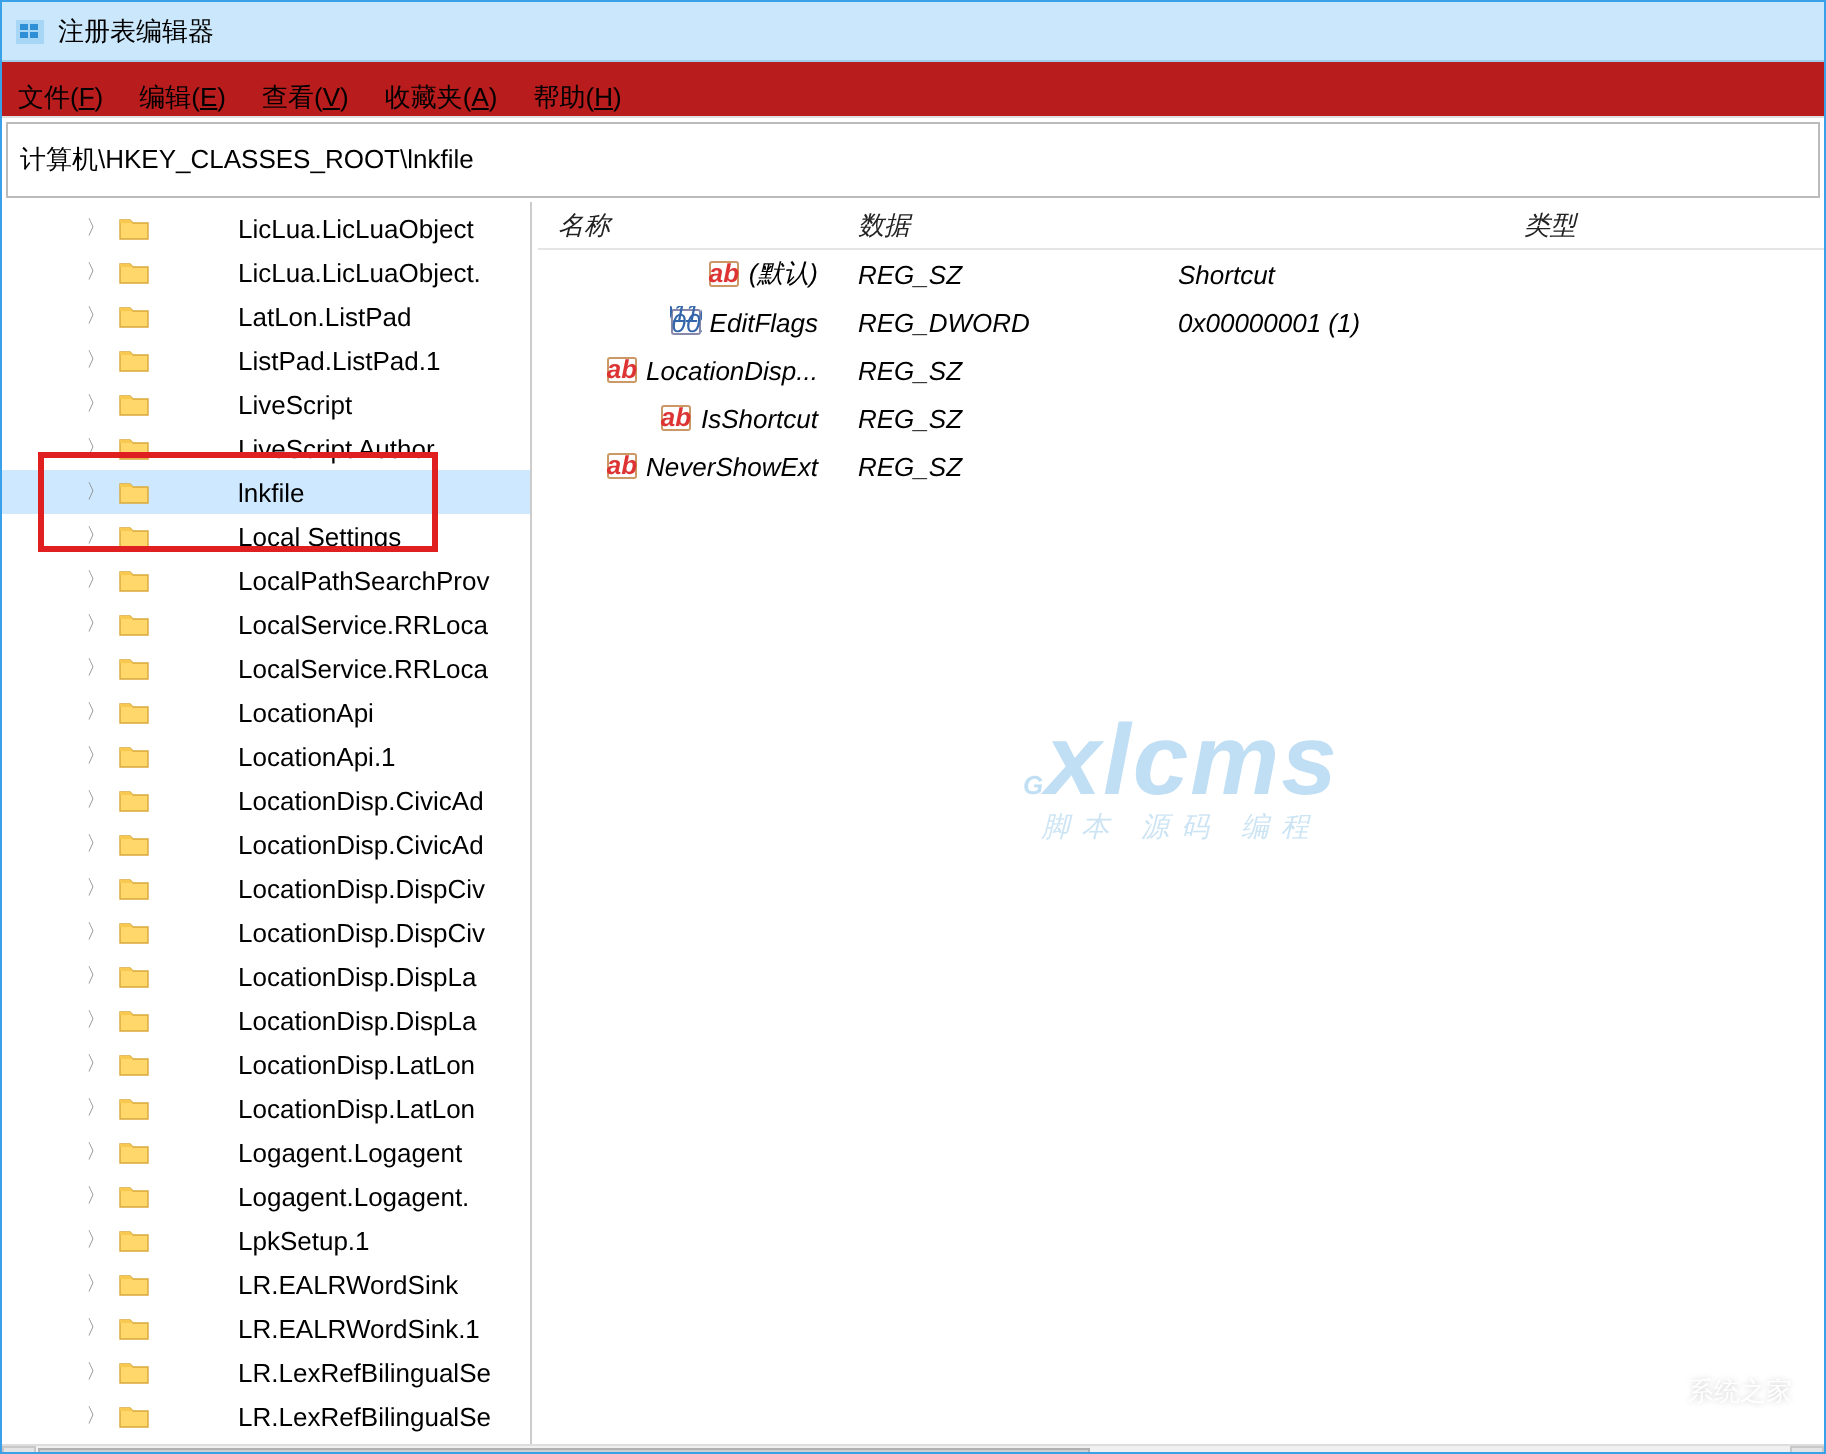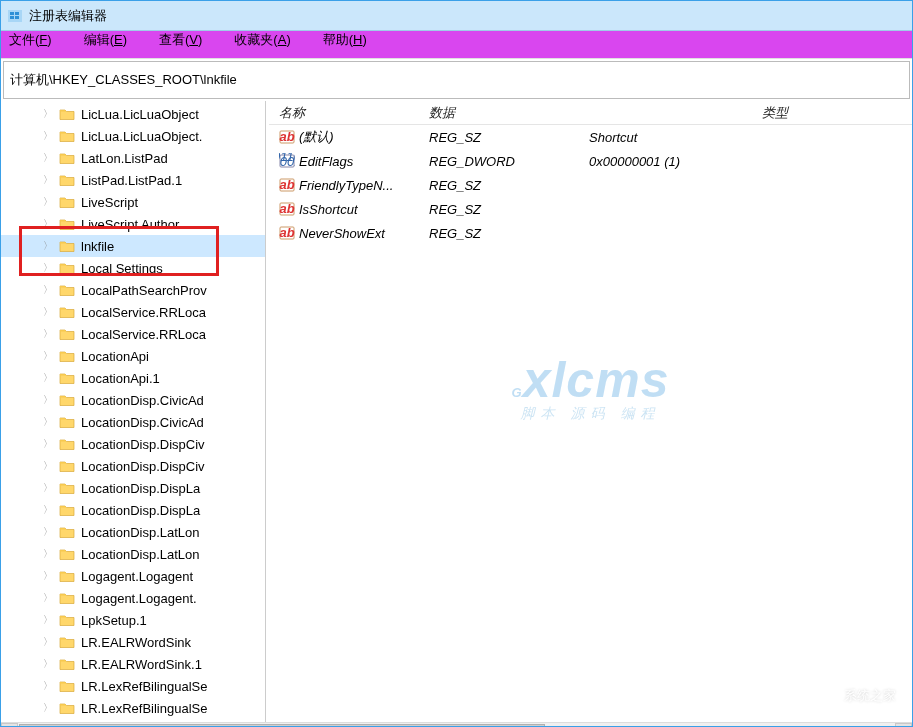--- a/index.html
+++ b/index.html
@@ -1,43 +1,43 @@
 <!DOCTYPE html>
 <html><head>
 <meta charset="utf-8">
 <style>
 * { margin: 0; padding: 0; box-sizing: border-box; font-family: "Microsoft YaHei", "Segoe UI", sans-serif; font-size: 13px; }
 body { width: 913px; height: 727px; overflow: hidden; background: #fff; border: 1px solid #3aa0e8; position:relative;}
 .titlebar { background: #cbe7fb; height: 30px; display: flex; align-items: center; padding: 0 6px; gap: 6px; border-bottom: 1px solid #9fcce8;}
 .titlebar .icon { width:16px; height:16px; display:inline-block;}
 .titlebar .icon svg{width:16px;height:16px;}
-.menubar { background: #d946ef; height: 28px; display: flex; align-items: flex-start; padding: 0 8px; gap: 32px; border-bottom: 1px solid #e0e0e0;}
+.menubar { background: #b91c1c; height: 28px; display: flex; align-items: flex-end; padding: 0 8px; gap: 18px; border-bottom: 1px solid #e0e0e0;}
 .menubar span u{text-decoration: underline;}
 .addressbar { height: 26px; border: 1px solid #bbb; margin: 2px; padding: 18px 6px; background:#fff; display:flex; align-items:center;}
 .content { display: flex; height: calc(727px - 30px - 28px - 30px - 18px); position:relative;}
 .tree { width: 265px; border-right: 1px solid #ccc; overflow: hidden; position:relative; background:#fff;}
 .tree-inner{padding-top:2px;}
 .tree-row { display: flex; align-items: center; height: 22px; padding-left: 40px; white-space: nowrap; cursor:default;}
 .tree-row.selected { background: #cde8ff;}
 .tree-row .arrow{ width:14px; color:#888; font-size:10px; text-align:center;}
 .tree-row .folder{ width:16px; height:14px; margin:0 4px;}
 .tree-row .folder svg{width:16px;height:14px;display:block;}
-.tree-row .label{ padding-left:2px;}
+.tree-row .label{ padding-left:2px;margin-left:38px;}
 .highlight-box{ position:absolute; border:3px solid #e02020; pointer-events:none;}
 .listview { flex:1; position:relative; overflow:hidden;font-style:italic;}
 .list-header{ display:flex; height:24px; align-items:center; border-bottom:1px solid #e5e5e5;}
 .list-header .col{ padding:0 10px; color:#222;}
 .col-name{width:150px;}
 .col-type{width:160px;}
 .col-data{flex:1;}
 .list-row{ display:flex; height:24px; align-items:center;}
 .list-row .col{ padding:0 10px; white-space:nowrap; overflow:hidden; text-overflow:ellipsis;}
 .val-icon{width:16px;height:16px;margin-right:4px;display:inline-flex;align-items:center;justify-content:center;}
 .val-icon svg{width:16px;height:16px;}
-.name-cell{display:flex;align-items:center;}
+.name-cell{display:flex;align-items:center;justify-content:flex-end;}
 .watermark{ position:absolute; left:50%; top:46%; transform:translate(-50%,-50%); text-align:center; opacity:0.35; pointer-events:none; color:#4ea3e0; font-family: Arial,sans-serif;}
 .watermark .big{ font-size:50px; font-weight:bold; letter-spacing:1px;}
 .watermark .big .g{color:#4ea3e0;}
 .watermark .small{ font-size:14px; letter-spacing:6px; color:#6fb3df; margin-top:-4px;}
 .bottom-watermark{position:absolute; right:16px; bottom:20px; opacity:0.5; color:#fff; font-size:14px; text-shadow:0 0 3px rgba(0,0,0,0.4); display:flex; align-items:center; gap:6px;}
 .bottom-watermark svg{width:28px;height:20px;}
 .hscroll{ height:17px; background:#f0f0f0; border-top:1px solid #ddd; display:flex; align-items:center;}
 .hscroll .btn{width:17px;height:17px;background:#e4e4e4;border:1px solid #c8c8c8;display:flex;align-items:center;justify-content:center;font-size:9px;color:#555;}
 .hscroll .track{flex:1;height:17px;background:#f0f0f0;position:relative;}
 .hscroll .thumb{position:absolute;left:0;top:0;height:15px;width:60%;background:#cfcfcf;border:1px solid #b0b0b0;margin:1px;}
@@ -397,21 +397,21 @@
           <div class="col col-data">0x00000001 (1)</div>
         </div>
         <div class="list-row">
           <div class="col col-name name-cell">
             <span class="val-icon">
               <svg viewBox="0 0 16 16">
                 <rect x="1" y="2" width="14" height="12" rx="1" fill="#fff" stroke="#c96"></rect>
                 <text x="8" y="12" text-anchor="middle" font-size="8" fill="#d33" font-weight="bold">ab</text>
               </svg>
             </span>
-            <span>FriendlyTypeN...</span>
+            <span>LocationDisp...</span>
           </div>
           <div class="col col-type">REG_SZ</div>
         </div>
         <div class="list-row">
           <div class="col col-name name-cell">
             <span class="val-icon">
               <svg viewBox="0 0 16 16">
                 <rect x="1" y="2" width="14" height="12" rx="1" fill="#fff" stroke="#c96"></rect>
                 <text x="8" y="12" text-anchor="middle" font-size="8" fill="#d33" font-weight="bold">ab</text>
               </svg>

